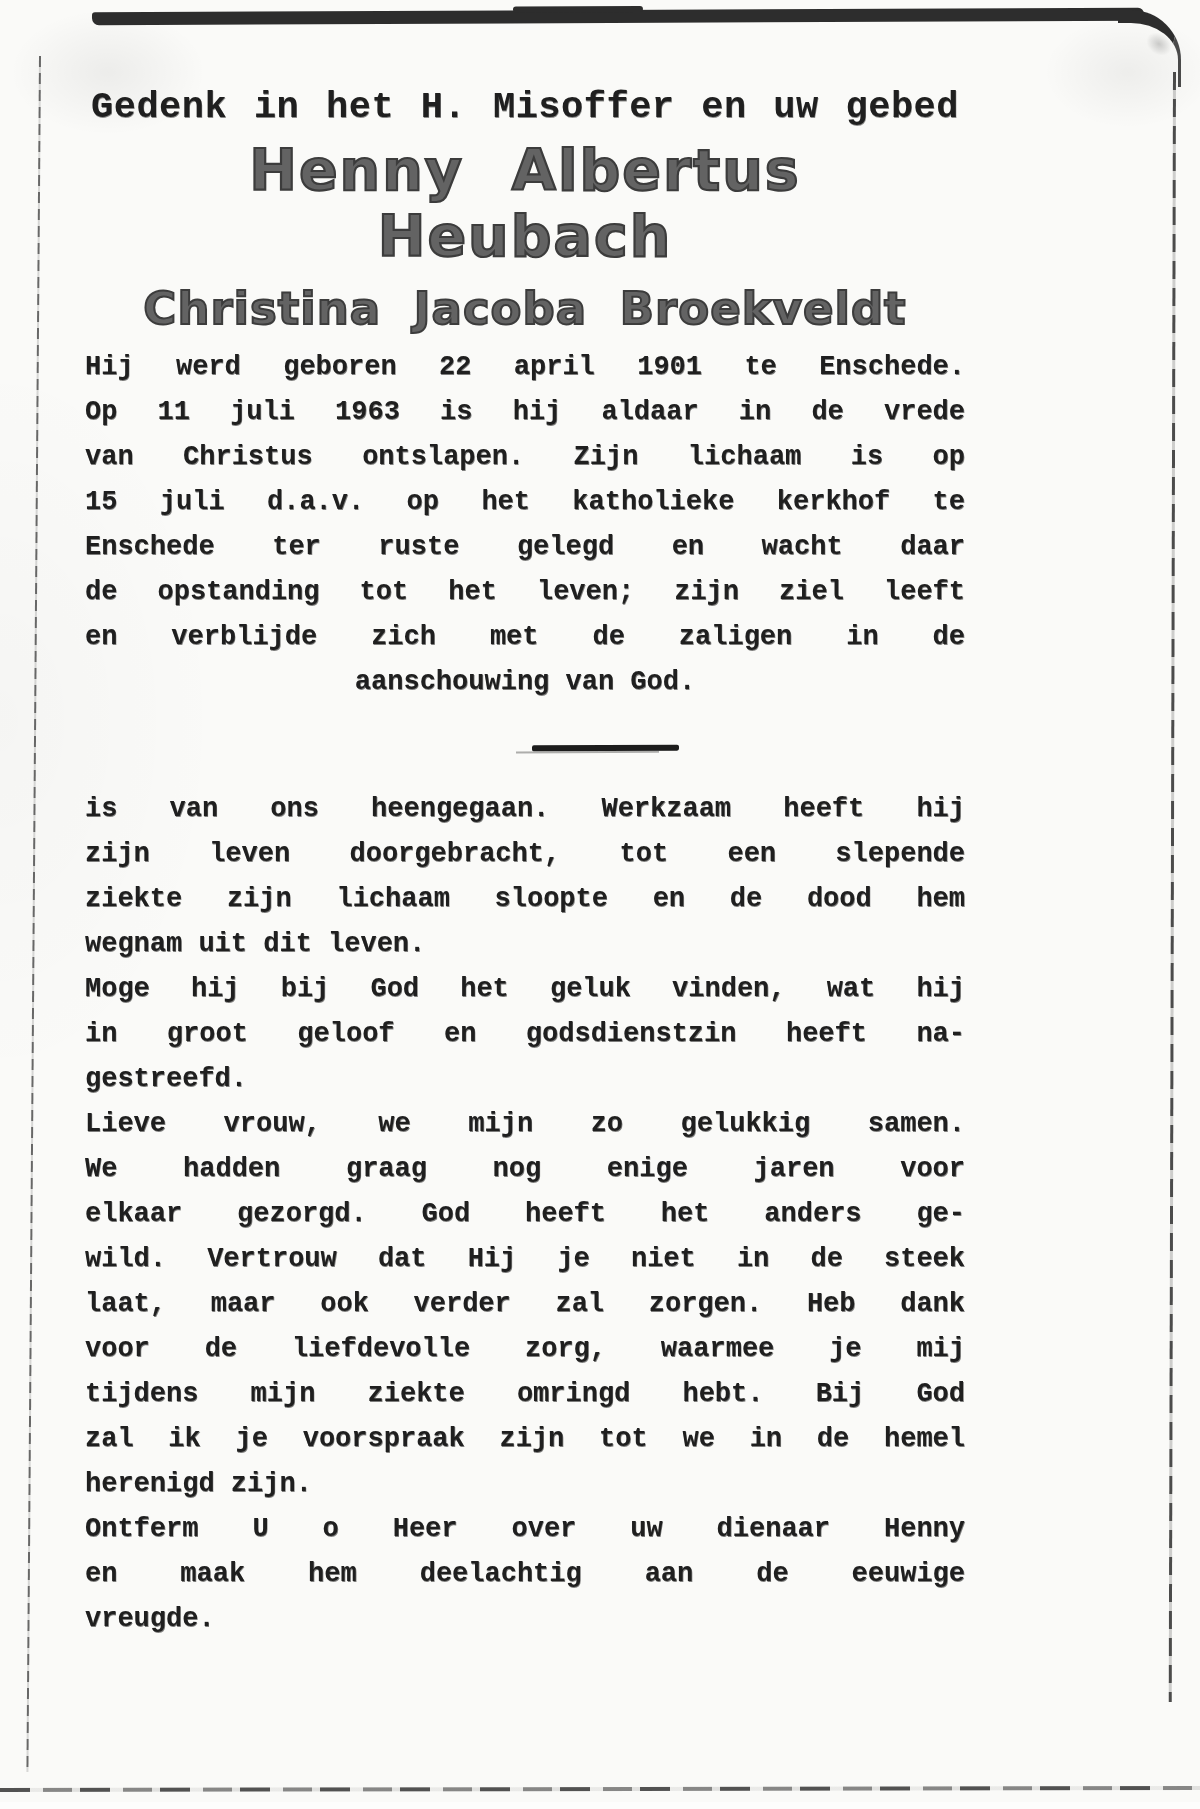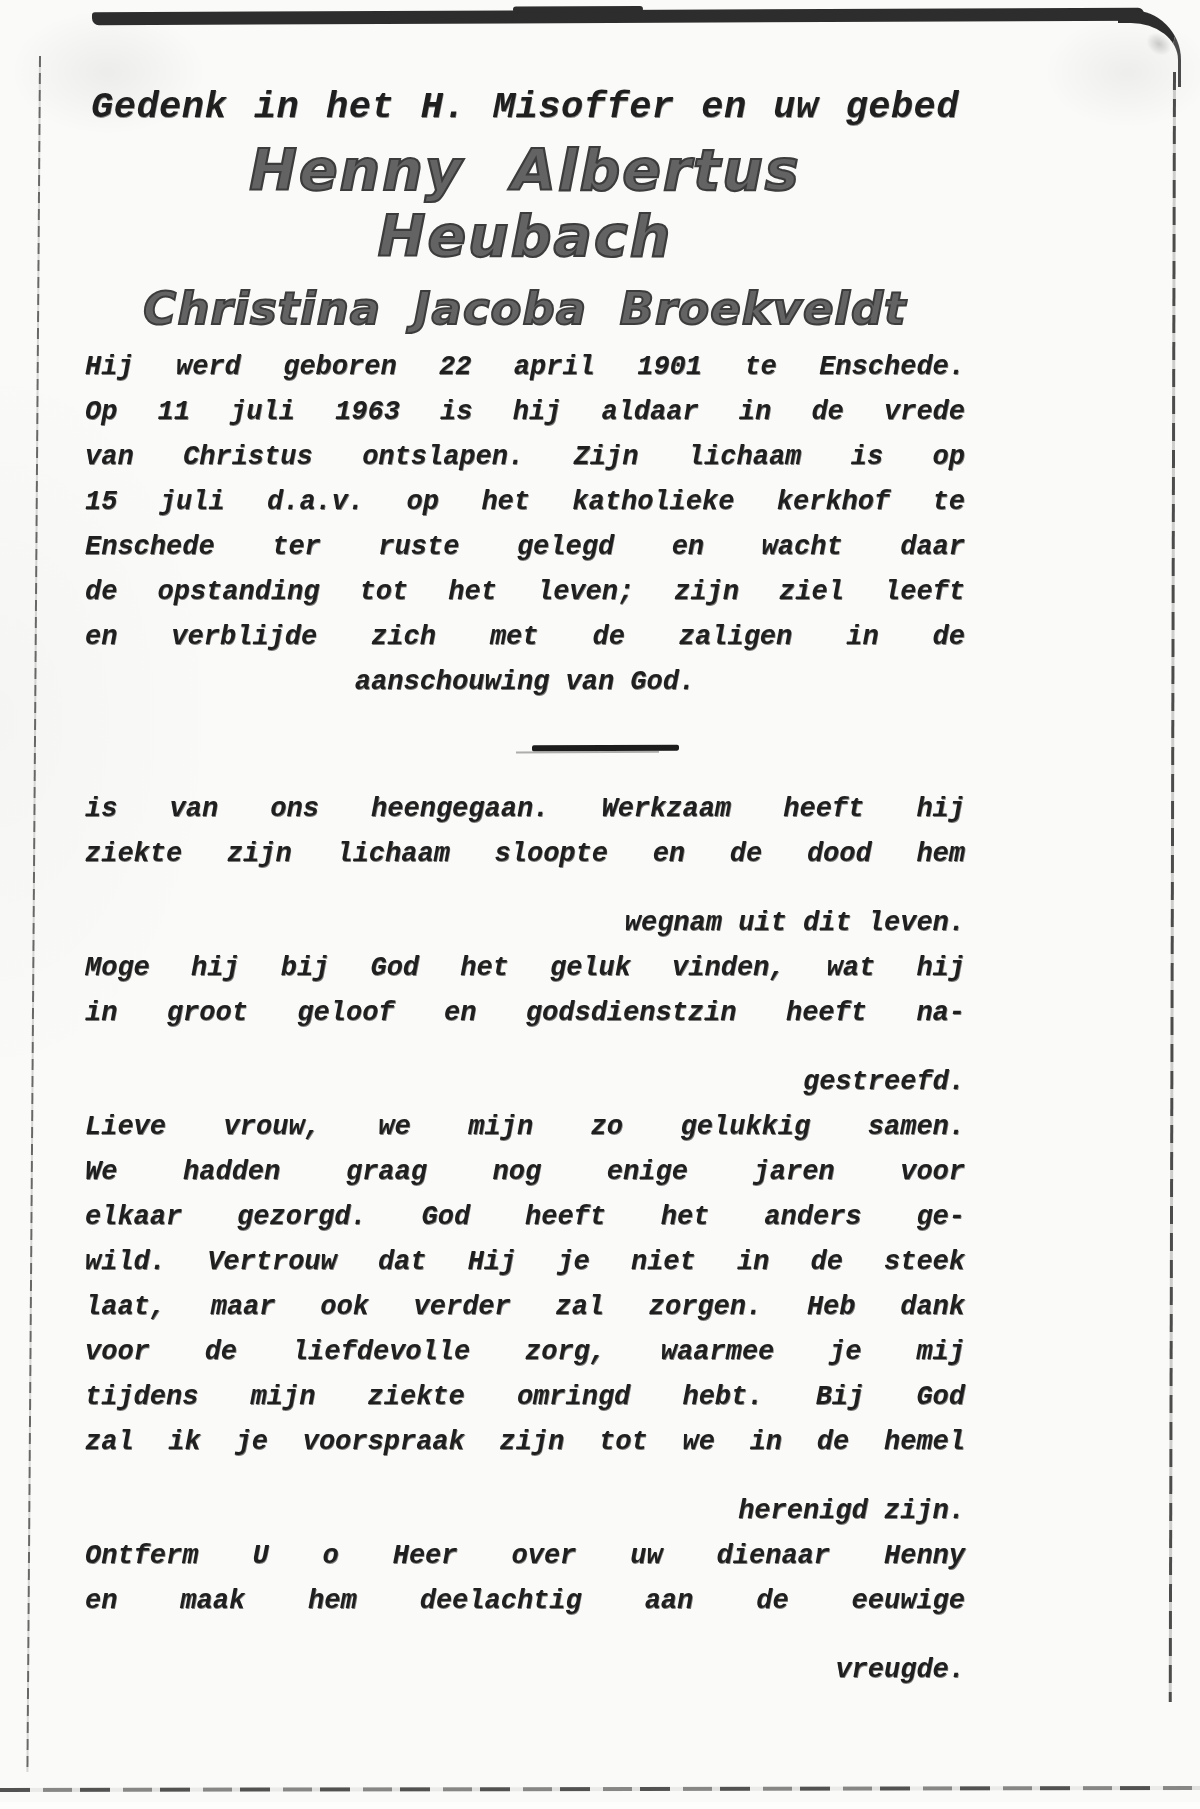--- a/index.html
+++ b/index.html
@@ -10,21 +10,20 @@
   .scan {
     position: relative;
     width: 1200px;
     height: 1802px;
     overflow: hidden;
     background:
       radial-gradient(140px 90px at 9% 4%, rgba(0,0,0,0.055), rgba(0,0,0,0) 70%),
       radial-gradient(120px 80px at 94% 4%, rgba(0,0,0,0.05), rgba(0,0,0,0) 70%),
       radial-gradient(300px 500px at 0% 40%, rgba(0,0,0,0.02), rgba(0,0,0,0) 75%),
       var(--paper, #fafaf8);
-    font-style: italic;
   }
 
   
   .edge { position: absolute; }
   .edge-top {
     left: 92px; top: 10px; width: 1052px; height: 13px;
     background: var(--edge, #2d2d2d);
     border-radius: 3px 6px 2px 7px;
     transform: rotate(-0.25deg);
   }
@@ -119,21 +118,21 @@
   }
   .paragraph { margin-top: 9px; }
   .paragraph.tribute { margin-top: 36px; }
   .text-line {
     font-size: 27px;
     line-height: 45px;
     white-space: normal;
     text-shadow: 0.6px 0.6px 0 rgba(0,0,0,0.5);
   }
   .align-justify { text-align: justify; text-align-last: justify; }
-  .align-left    { text-align: right; margin-top: 24px; }
+  .align-left    { text-align: left; }
   .align-center  { text-align: center; }
 
   .section-divider {
     margin: 40px 0 0 447px;
     width: 147px; height: 6px;
     background: #1c1c1c;
     border-radius: 2px;
     transform: rotate(-0.3deg);
     box-shadow: -18px 4px 0 -2px rgba(30,30,30,0.35);
   }
@@ -165,20 +164,21 @@
         <div class="text-line align-justify">Enschede ter ruste gelegd en wacht daar</div>
         <div class="text-line align-justify">de opstanding tot het leven; zijn ziel leeft</div>
         <div class="text-line align-justify">en verblijde zich met de zaligen in de</div>
         <div class="text-line align-center">aanschouwing van God.</div>
       </div>
 
     <div class="section-divider"></div>
 
     <div class="paragraph tribute">
         <div class="text-line align-justify">is van ons heengegaan. Werkzaam heeft hij</div>
+        <div class="text-line align-justify">zijn leven doorgebracht, tot een slepende</div>
         <div class="text-line align-justify">ziekte zijn lichaam sloopte en de dood hem</div>
         <div class="text-line align-left">wegnam uit dit leven.</div>
         <div class="text-line align-justify">Moge hij bij God het geluk vinden, wat hij</div>
         <div class="text-line align-justify">in groot geloof en godsdienstzin heeft na-</div>
         <div class="text-line align-left">gestreefd.</div>
         <div class="text-line align-justify">Lieve vrouw, we mijn zo gelukkig samen.</div>
         <div class="text-line align-justify">We hadden graag nog enige jaren voor</div>
         <div class="text-line align-justify">elkaar gezorgd. God heeft het anders ge-</div>
         <div class="text-line align-justify">wild. Vertrouw dat Hij je niet in de steek</div>
         <div class="text-line align-justify">laat, maar ook verder zal zorgen. Heb dank</div>

